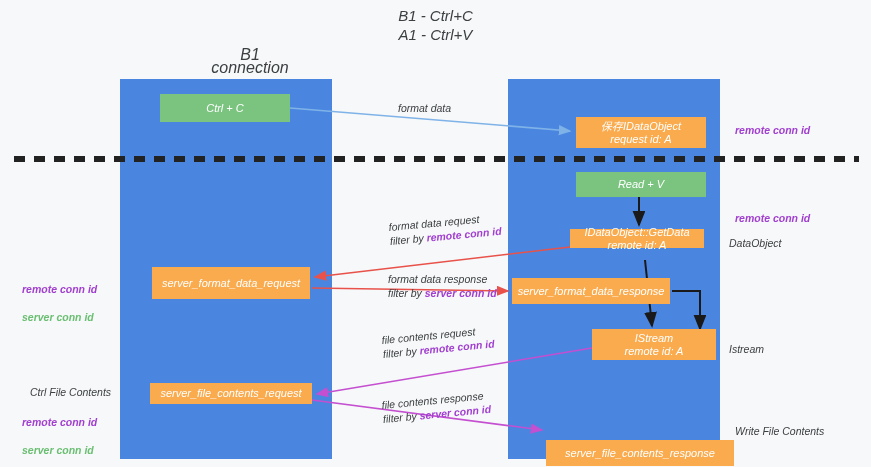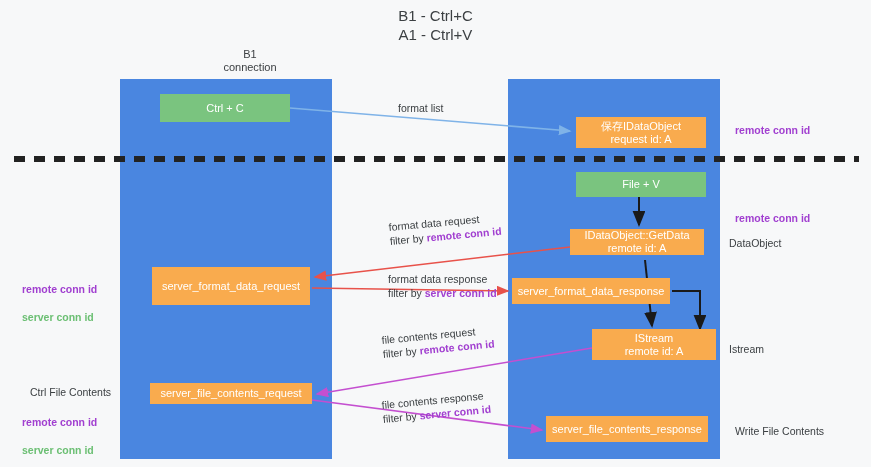--- a/index.html
+++ b/index.html
@@ -3,32 +3,32 @@
 <meta charset="utf-8">
 <style>
   html,body{margin:0;padding:0;}
   body{
     width:871px;height:467px;
     background:#f7f8f9;
     font-family:"Liberation Sans", sans-serif;
     color:#3c4043;
     overflow:hidden;
   }
-  #stage{position:relative;width:871px;height:467px;}
+  #stage{position:relative;width:871px;height:467px;font-style:italic;}
 
   
   .title{
     position:absolute;left:0;top:6px;width:871px;
     text-align:center;font-size:15px;line-height:19px;color:#3c4043;
     white-space:pre-line;
   }
 
   
   .col-head{
-    position:absolute;text-align:center;font-size:11px;line-height:13px;
+    position:absolute;text-align:center;font-size:16px;line-height:13px;
     color:#3c4043;white-space:pre-line;
   }
   #head-b1{left:150px;top:48px;width:200px;}
   #head-a1{left:540px;top:48px;width:200px;margin-top:32px;}
 
   
   .lane{position:absolute;background:#4a86e0;}
   #lane-b1{left:120px;top:79px;width:212px;height:380px;}
   #lane-a1{left:508px;top:79px;width:212px;height:380px;}
 
@@ -44,26 +44,26 @@
     display:flex;align-items:center;justify-content:center;
     text-align:center;color:#fff;font-size:11px;line-height:13px;
     white-space:pre-line;padding:2px 4px;
   }
   .green{background:#7ac47f;}
   .orange{background:#f9ab4e;}
 
   #n-ctrlc{left:160px;top:94px;width:130px;height:28px;}
   #n-idataobject{left:576px;top:117px;width:130px;height:31px;}
   #n-ctrlv{left:576px;top:172px;width:130px;height:25px;}
-  #n-getdata{left:570px;top:229px;width:134px;height:26px;}
-  #n-fmt-req{left:152px;top:267px;width:158px;height:38px;}
+  #n-getdata{left:570px;top:229px;width:134px;height:19px;}
+  #n-fmt-req{left:152px;top:267px;width:158px;height:32px;}
   #n-fmt-res{left:512px;top:278px;width:158px;height:26px;}
   #n-istream{left:592px;top:329px;width:124px;height:31px;}
   #n-file-req{left:150px;top:383px;width:162px;height:21px;}
-  #n-file-res{left:546px;top:416px;width:162px;height:26px;}
+  #n-file-res{left:546px;top:440px;width:188px;height:26px;}
 
   
   .elabel{
     position:absolute;font-size:10.5px;line-height:14px;color:#3c4043;
     white-space:nowrap;
   }
   .elabel .hl-remote{color:#a13fd0;font-weight:bold;}
   .elabel .hl-server{color:#a13fd0;font-weight:bold;}
 
   #lbl-formatlist{left:398px;top:101px;}
@@ -141,32 +141,32 @@
     <path d="M592,348 L317,394" stroke="#c44fd0" stroke-width="1.6" fill="none" marker-end="url(#ah-mag)"></path>
 
     <path d="M312,400 L542,430" stroke="#c44fd0" stroke-width="1.6" fill="none" marker-end="url(#ah-mag)"></path>
   </svg>
 
   <div class="divider"></div>
 
   <div class="node green" id="n-ctrlc">Ctrl + C</div>
   <div class="node orange" id="n-idataobject">保存IDataObject
 request id: A</div>
-  <div class="node green" id="n-ctrlv">File + V</div>
+  <div class="node green" id="n-ctrlv">Read + V</div>
   <div class="node orange" id="n-getdata">IDataObject::GetData
 remote id: A</div>
   <div class="node orange" id="n-fmt-req">server_format_data_request</div>
   <div class="node orange" id="n-fmt-res">server_format_data_response</div>
   <div class="node orange" id="n-istream">IStream
 remote id: A</div>
   <div class="node orange" id="n-file-req">server_file_contents_request</div>
   <div class="node orange" id="n-file-res">server_file_contents_response</div>
 
   <div class="elabel" id="lbl-formatlist">
-    <span>format list</span>
+    <span>format data</span>
   </div>
 
   <div class="elabel" id="lbl-fmt-req">
     <div>format data request</div>
     <div>
       <span>filter by </span><span class="hl-remote">remote conn id</span>
     </div>
   </div>
 
   <div class="elabel" id="lbl-fmt-res">

